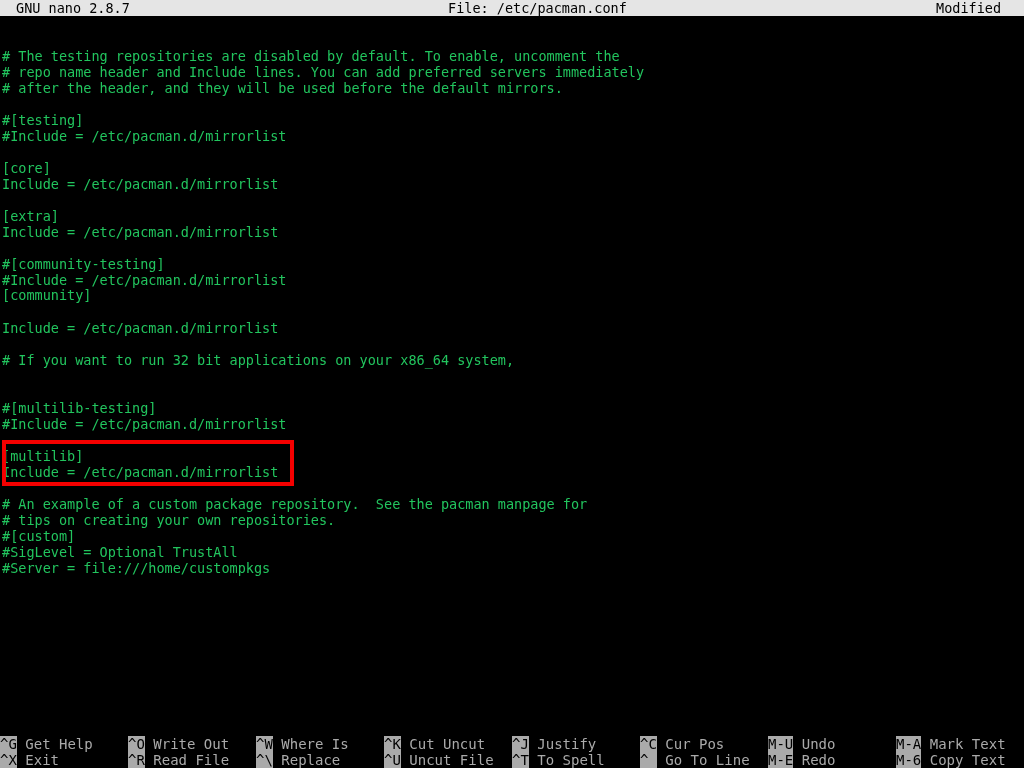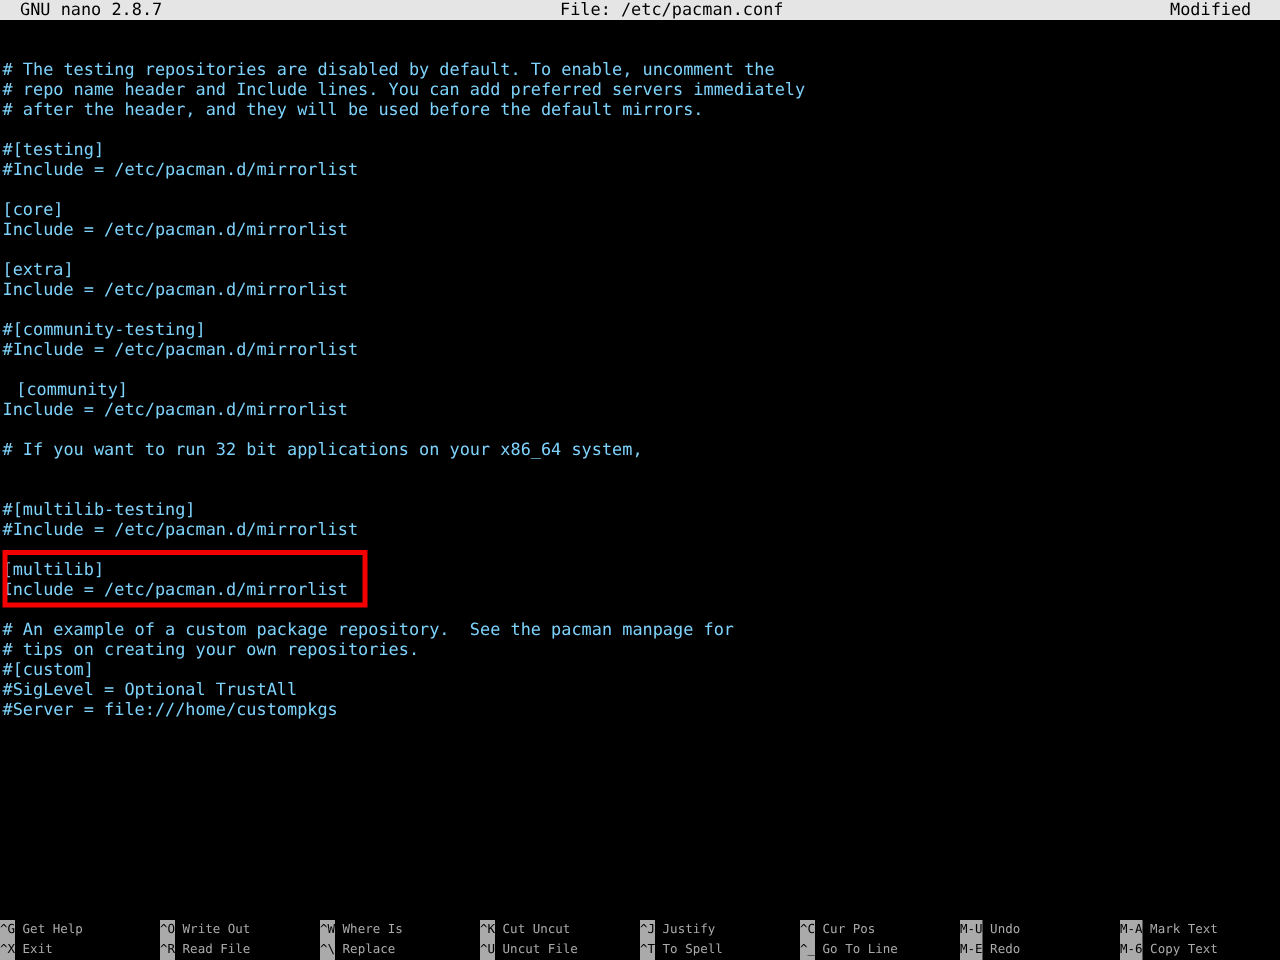--- a/index.html
+++ b/index.html
@@ -58,21 +58,21 @@
     width: 1024px;
     height: 672px;
     background: #000000;
   }
   .line {
     position: absolute;
     left: 2px;
     height: 16px;
     line-height: 16px;
     white-space: pre;
-    color: #7dd3fc;
+    color: #22c55e;
     font-size: 13.5px;
   }
 
   
   .highlight-box {
     position: absolute;
     border: 4px solid #f50000;
     box-sizing: border-box;
     pointer-events: none;
     background: transparent;
@@ -85,21 +85,21 @@
     top: 736px;
     width: 1024px;
     height: 32px;
     background: #000000;
   }
   .sc-cell {
     position: absolute;
     height: 16px;
     line-height: 16px;
     white-space: pre;
-    font-size: 10px;
+    font-size: 14px;
   }
   .sc-key {
     display: inline-block;
     background: #aaaaaa;
     color: #000000;
     line-height: 16px;
     height: 16px;
     white-space: pre;
     vertical-align: top;
   }
@@ -133,21 +133,21 @@
       <div class="line" style="top: 96px;"></div>
       <div class="line" style="top: 112px;">[core]</div>
       <div class="line" style="top: 128px;">Include = /etc/pacman.d/mirrorlist</div>
       <div class="line" style="top: 144px;"></div>
       <div class="line" style="top: 160px;">[extra]</div>
       <div class="line" style="top: 176px;">Include = /etc/pacman.d/mirrorlist</div>
       <div class="line" style="top: 192px;"></div>
       <div class="line" style="top: 208px;">#[community-testing]</div>
       <div class="line" style="top: 224px;">#Include = /etc/pacman.d/mirrorlist</div>
       <div class="line" style="top: 240px;"></div>
-      <div class="line" style="top: 256px; margin-left: 11px;">[community]</div>
+      <div class="line" style="top: 239px;">[community]</div>
       <div class="line" style="top: 272px;">Include = /etc/pacman.d/mirrorlist</div>
       <div class="line" style="top: 288px;"></div>
       <div class="line" style="top: 304px;"># If you want to run 32 bit applications on your x86_64 system,</div>
       <div class="line" style="top: 336px;"></div>
       <div class="line" style="top: 352px;">#[multilib-testing]</div>
       <div class="line" style="top: 368px;">#Include = /etc/pacman.d/mirrorlist</div>
       <div class="line" style="top: 384px;"></div>
       <div class="line" style="top: 400px;">[multilib]</div>
       <div class="line" style="top: 416px;">Include = /etc/pacman.d/mirrorlist</div>
       <div class="line" style="top: 432px;"></div>

